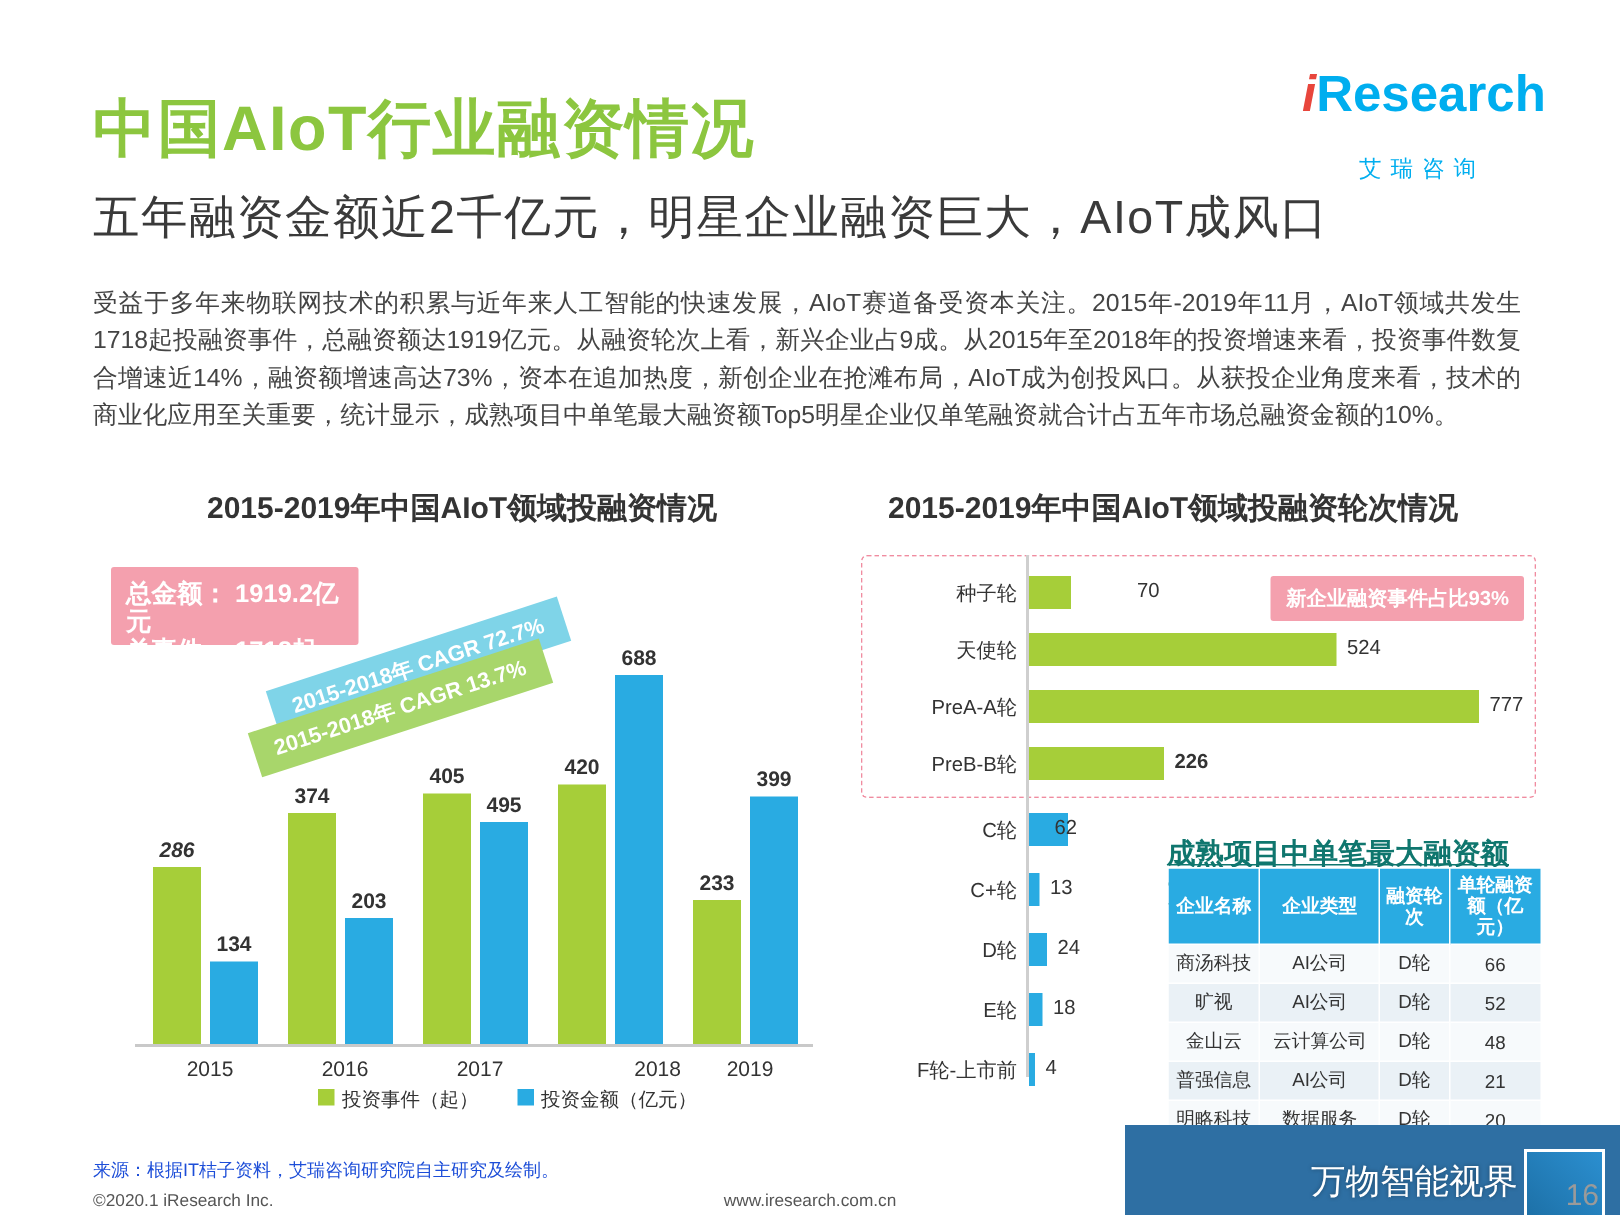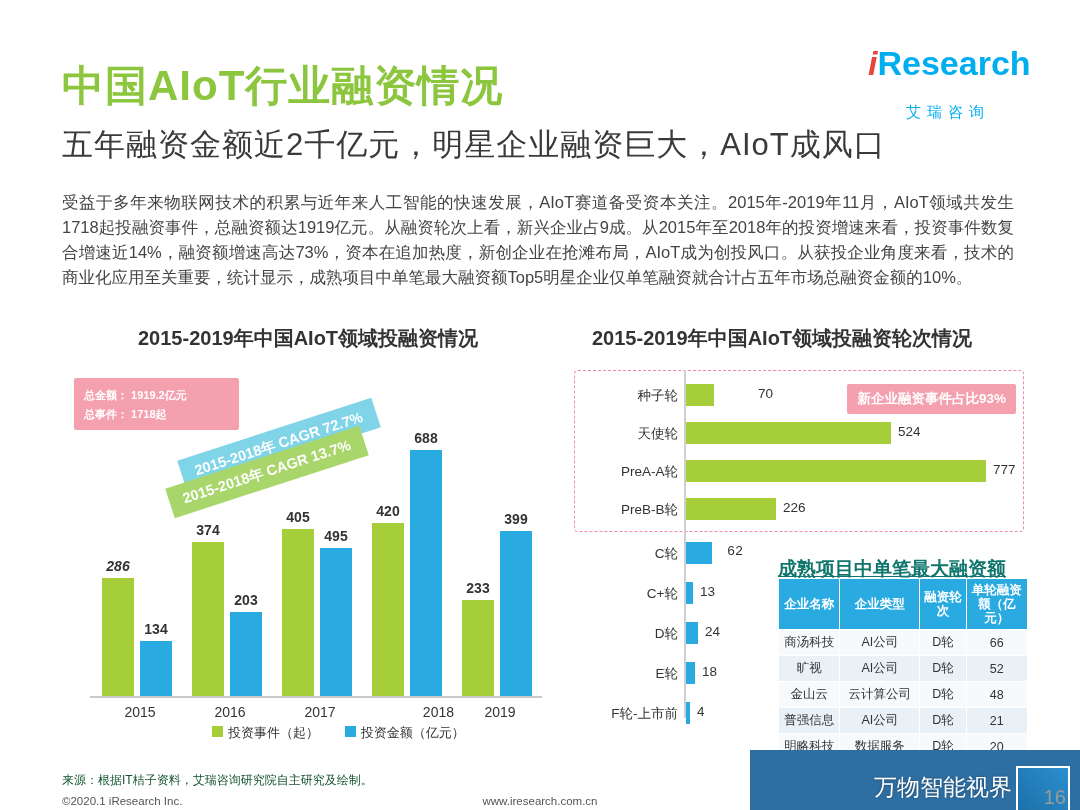--- a/index.html
+++ b/index.html
@@ -41,21 +41,21 @@
     position:absolute;font-size:20px;font-weight:bold;color:#333;
   }
   #ct-left{left:138px;top:325px;}
   #ct-right{left:592px;top:325px;}
 
   
   .left-chart{position:absolute;left:62px;top:360px;width:490px;height:390px;}
   .summary-box{
     position:absolute;left:12px;top:18px;width:165px;height:52px;
     background:#F4A0AE;color:#fff;border-radius:2px;
-    font-size:11px;font-weight:bold;padding:8px 10px;box-sizing:border-box;
+    font-size:17px;font-weight:bold;padding:8px 10px;box-sizing:border-box;
     line-height:19px;
   }
   .cagr{
     position:absolute;color:#fff;font-weight:bold;font-size:14.5px;
     padding:6px 14px;transform-origin:left center;white-space:nowrap;
   }
   .cagr-a{left:120px;top:100px;background:#7FD4E8;transform:rotate(-18deg);}
   .cagr-b{left:108px;top:128px;background:#A8D66B;transform:rotate(-18deg);}
 
   .axis-line{position:absolute;left:28px;bottom:52px;width:452px;height:2px;background:#c9c9c9;}
@@ -114,21 +114,21 @@
   }
   table.t5 td{
     padding:4px 4px;border:1px solid #fff;text-align:center;color:#333;
   }
   table.t5 tr:nth-child(odd) td{background:#EAF1F6;}
   table.t5 tr:nth-child(even) td{background:#F7FAFC;}
   table.t5 td.name{text-align:center;}
 
   
   .source{
-    position:absolute;left:62px;top:772px;font-size:12px;color:#14532d;
+    position:absolute;left:62px;top:772px;font-size:12px;color:#1d4ed8;
   }
   .copyright{
     position:absolute;left:62px;top:795px;font-size:11.5px;color:#555;
   }
   .url{position:absolute;left:50%;transform:translateX(-50%);top:795px;font-size:11.5px;color:#555;}
   .wechat{
     position:absolute;right:68px;top:772px;font-size:23px;color:#fff;
     text-shadow:0 0 3px rgba(0,0,0,.35);
   }
   .qr{
@@ -256,27 +256,27 @@
 
     <div class="hbar-row" style="left:126px;top:100px;">
       <span class="hbar-name">PreA-A轮</span>
       <span class="hbar" style="width:300px;"></span>
       <span class="hbar-val" style="left:300px;">777</span>
     </div>
 
     <div class="hbar-row" style="left:126px;top:138px;">
       <span class="hbar-name">PreB-B轮</span>
       <span class="hbar" style="width:90px;"></span>
-      <span class="hbar-val" style="left:90px;">226</span>
+      <span class="hbar-val" style="left:90px;font-weight:bold;">226</span>
     </div>
 
     <div class="hbar-row" style="left:126px;top:182px;">
       <span class="hbar-name">C轮</span>
       <span class="hbar blue" style="width:26px;"></span>
-      <span class="hbar-val" style="left:34px;font-family:Liberation Mono, monospace;">62</span>
+      <span class="hbar-val" style="left:10px;">62</span>
     </div>
 
     <div class="hbar-row" style="left:126px;top:222px;">
       <span class="hbar-name">C+轮</span>
       <span class="hbar blue" style="width:7px;"></span>
       <span class="hbar-val" style="left:7px;">13</span>
     </div>
 
     <div class="hbar-row" style="left:126px;top:262px;">
       <span class="hbar-name">D轮</span>

